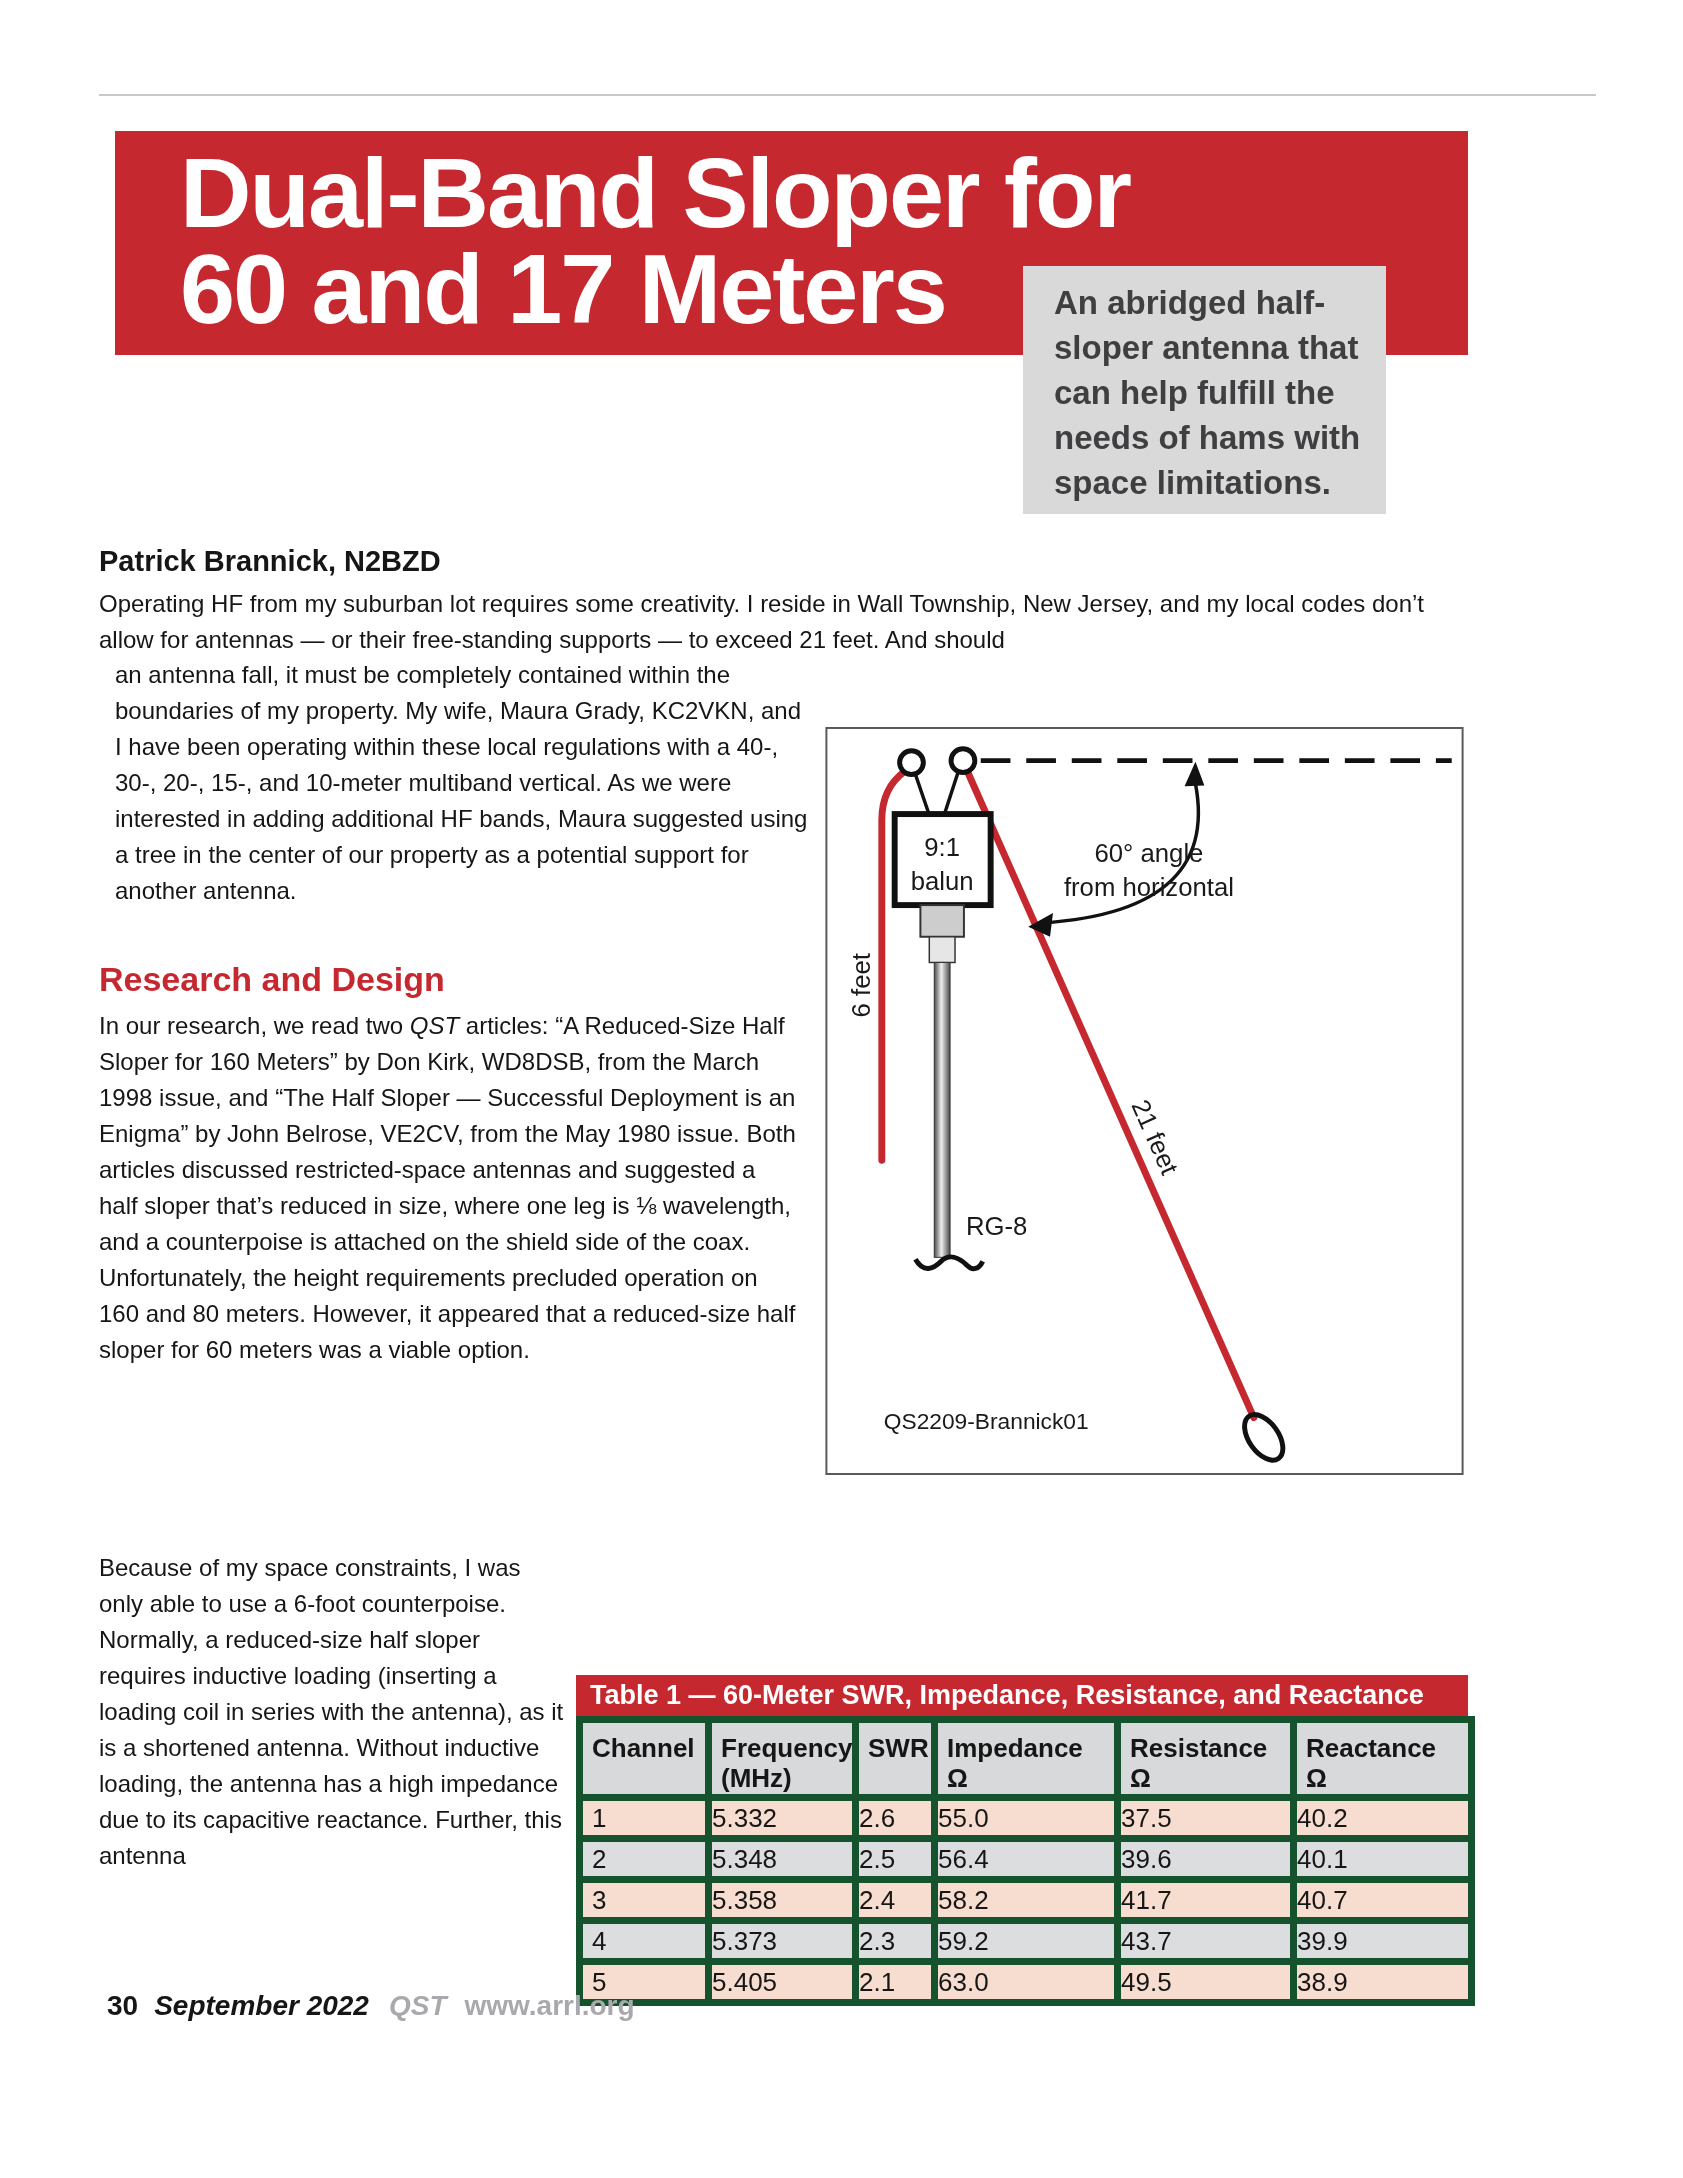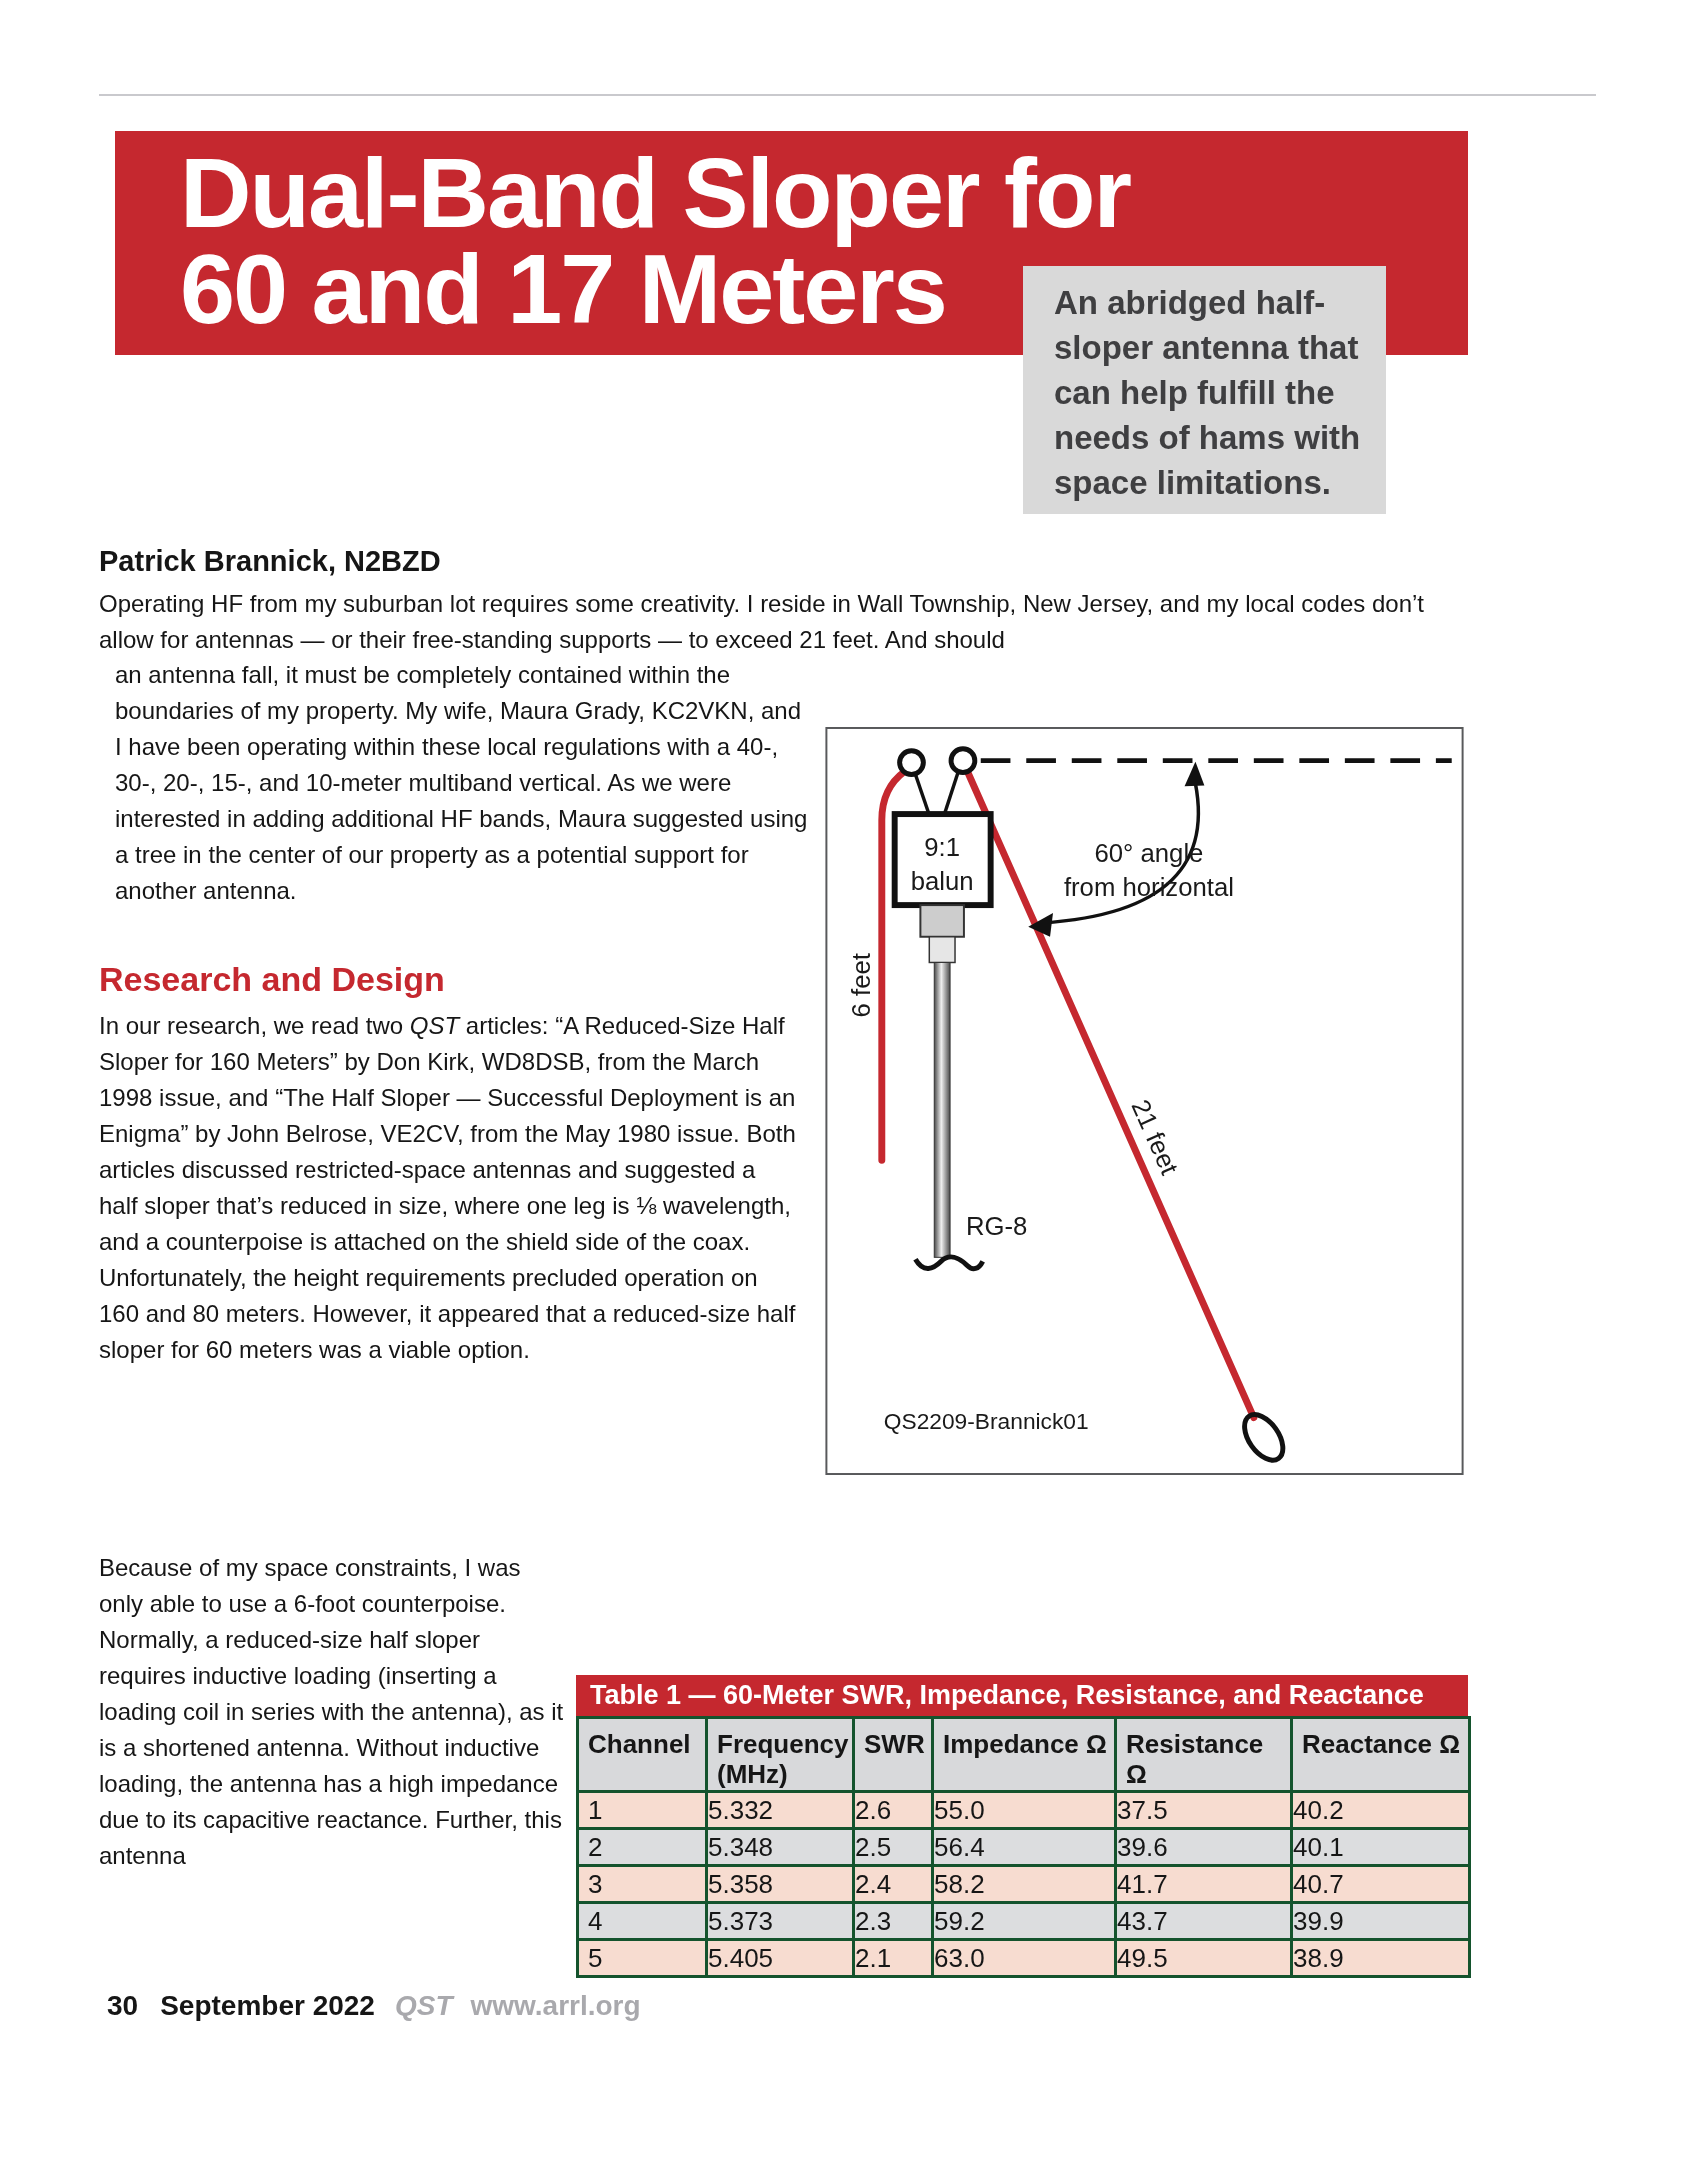--- a/index.html
+++ b/index.html
@@ -23,30 +23,30 @@
   #para2-narrow{left:99px;top:1550px;width:465px;}
   .qst-italic{font-style:italic;}
   #figure-box{left:825px;top:727px;width:639px;height:748px;}
   #figure-caption{left:825px;top:1488px;width:653px;font-size:24px;line-height:28px;}
   #figure-caption b{font-weight:bold;}
   
   #table-wrap{left:576px;top:1663px;width:892px;margin-top:12px;}
   #table-title{background:#c5282f;color:#ffffff;font-weight:bold;font-size:27px;
                height:41px;line-height:41px;padding-left:14px;}
   table{border-collapse:collapse;table-layout:fixed;width:892px;}
-  th,td{border:3px solid #14532d;font-size:26px;overflow:hidden;}
+  th,td{border:7px solid #14532d;font-size:26px;overflow:hidden;}
   th{background:#d8d9db;text-align:left;vertical-align:top;padding:10px 6px 0 9px;height:61px;
      font-weight:bold;line-height:30px;}
   td{height:34px;padding:0;}
   td.ch{text-align:left;padding-left:9px;}
   tr.odd td{background:#f7dcd0;}
   tr.even td{background:#dcdddf;}
   #footer{left:107px;top:1990px;font-size:28px;font-weight:bold;}
   #footer span{display:inline-block;}
-  .f-gap1{margin-left:22px;} .f-gap2{margin-left:20px;} .f-gap3{margin-left:18px;}
+  .f-gap1{margin-left:16px;font-style:italic;} .f-gap2{margin-left:20px;} .f-gap3{margin-left:18px;}
   .f-gray{color:#a9a9ad;}
   .f-italic{font-style:italic;}
   svg text{font-family:"Liberation Sans",sans-serif;fill:#1a1a1a;}
 </style>
 </head>
 <body>
 
 <div id="page">
 
   <div id="hairline" class="abs"></div>

